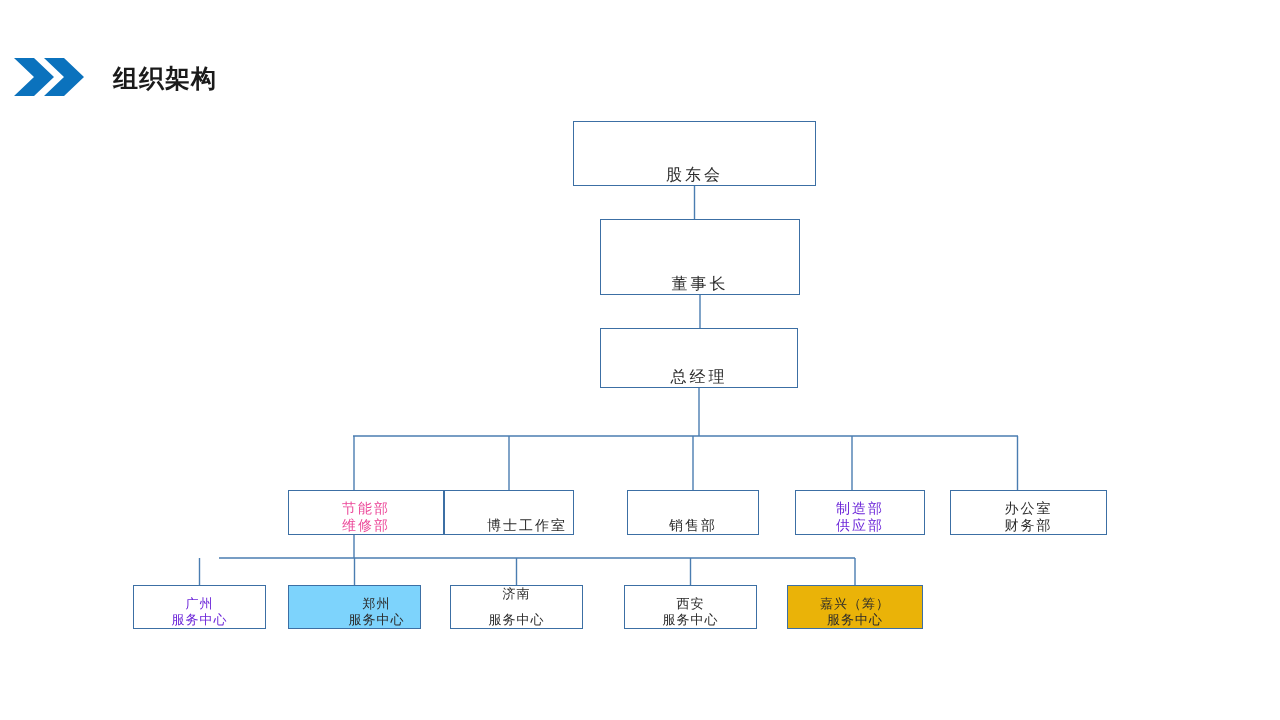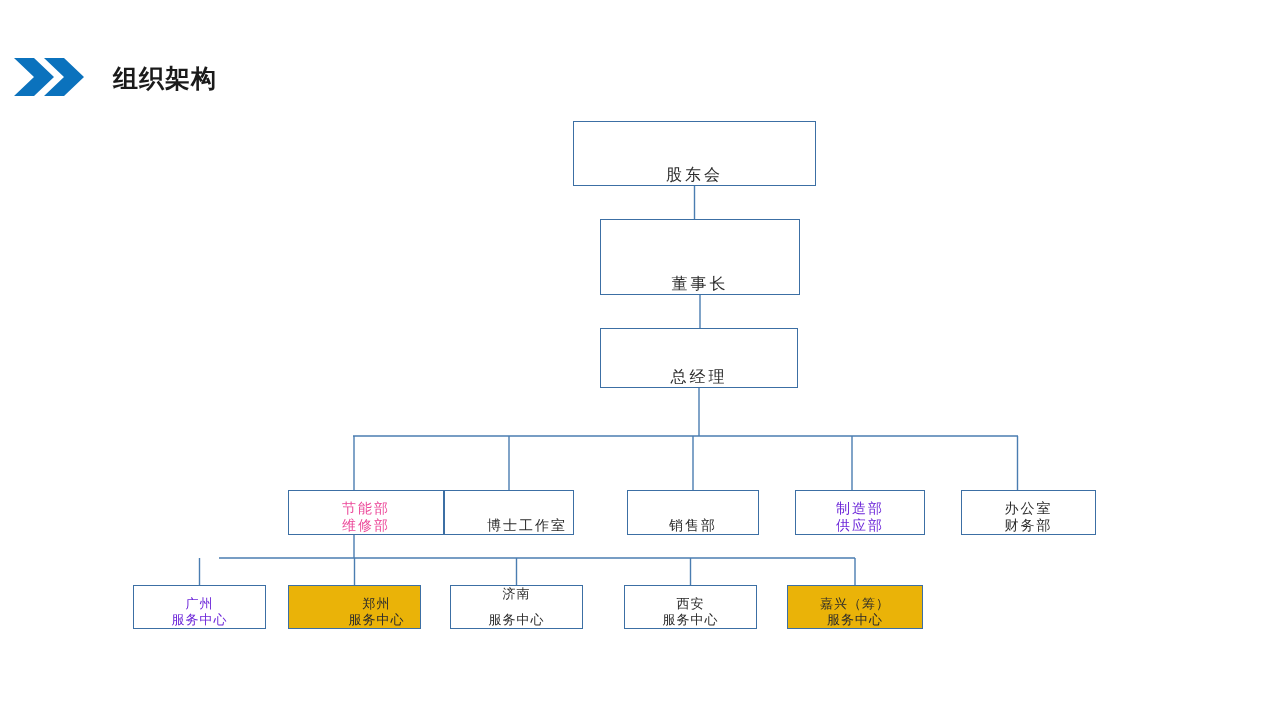--- a/index.html
+++ b/index.html
@@ -139,29 +139,29 @@
       <div class="node level-dept" style="left: 444px; top: 490px; width: 130px; height: 45px; border-color: rgb(60, 111, 164); background: rgb(255, 255, 255); color: rgb(43, 43, 43); padding-left: 36px;">
         <span class="line">博士工作室</span>
       </div>
       <div class="node level-dept" style="left: 627px; top: 490px; width: 132px; height: 45px; border-color: rgb(60, 111, 164); background: rgb(255, 255, 255); color: rgb(43, 43, 43);">
         <span class="line">销售部</span>
       </div>
       <div class="node level-dept" style="left: 787px; top: 490px; width: 130px; height: 45px; border-color: rgb(60, 111, 164); background: rgb(255, 255, 255); color: #6d28d9; margin-left: 8px;">
         <span class="line">制造部</span>
         <span class="line">供应部</span>
       </div>
-      <div class="node level-dept" style="left: 950px; top: 490px; width: 135px; height: 45px; border-color: rgb(60, 111, 164); background: rgb(255, 255, 255); color: rgb(43, 43, 43); margin-left: 11px;">
+      <div class="node level-dept" style="left: 950px; top: 490px; width: 157px; height: 45px; border-color: rgb(60, 111, 164); background: rgb(255, 255, 255); color: rgb(43, 43, 43);">
         <span class="line">办公室</span>
         <span class="line">财务部</span>
       </div>
       <div class="node level-service" style="left: 133px; top: 585px; width: 133px; height: 44px; border-color: rgb(60, 111, 164); background: rgb(255, 255, 255); color: #6d28d9;">
         <span class="line">广州</span>
         <span class="line">服务中心</span>
       </div>
-      <div class="node level-service" style="left: 288px; top: 585px; width: 133px; height: 44px; border-color: rgb(60, 111, 164); background: #eab308; color: rgb(43, 43, 43); padding-left: 44px;">
+      <div class="node level-service" style="left: 288px; top: 585px; width: 133px; height: 44px; border-color: rgb(60, 111, 164); background: #7dd3fc; color: rgb(43, 43, 43); padding-left: 44px;">
         <span class="line">郑州</span>
         <span class="line">服务中心</span>
       </div>
       <div class="node level-service" style="left: 450px; top: 585px; width: 133px; height: 44px; border-color: rgb(60, 111, 164); background: rgb(255, 255, 255); color: rgb(43, 43, 43); gap: 10px;">
         <span class="line">济南</span>
         <span class="line">服务中心</span>
       </div>
       <div class="node level-service" style="left: 624px; top: 585px; width: 133px; height: 44px; border-color: rgb(60, 111, 164); background: rgb(255, 255, 255); color: rgb(43, 43, 43);">
         <span class="line">西安</span>
         <span class="line">服务中心</span>

